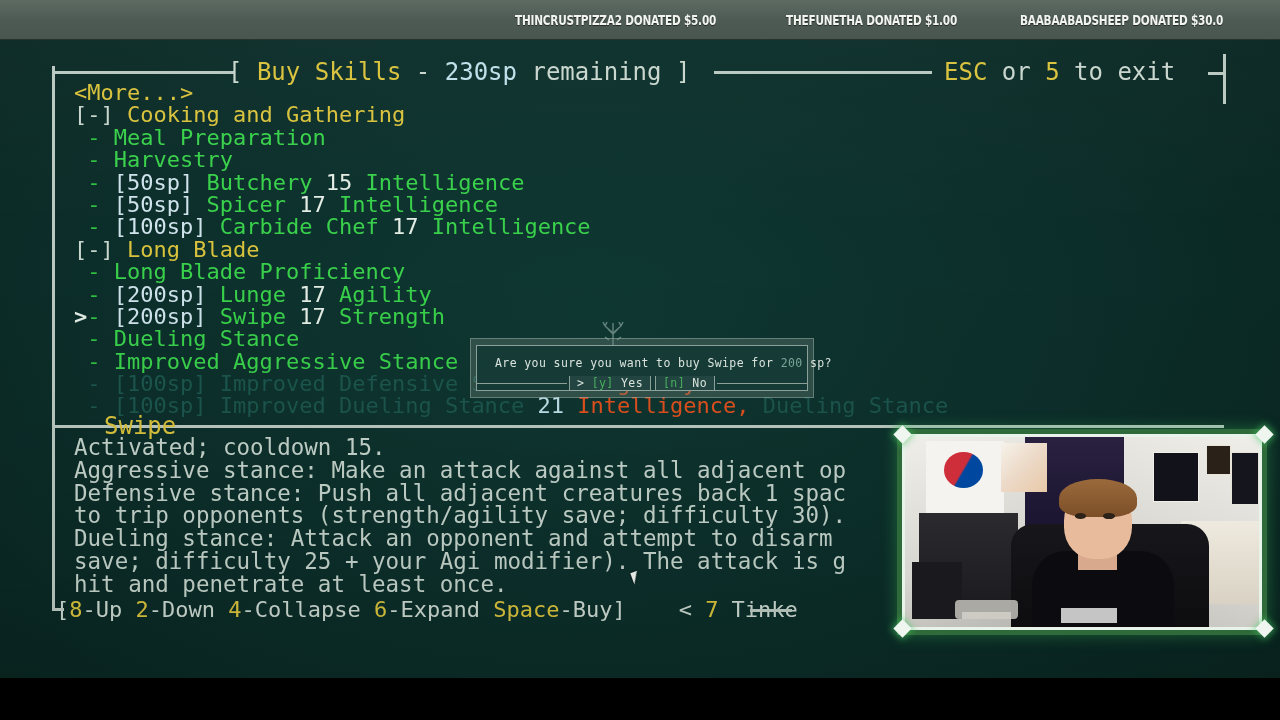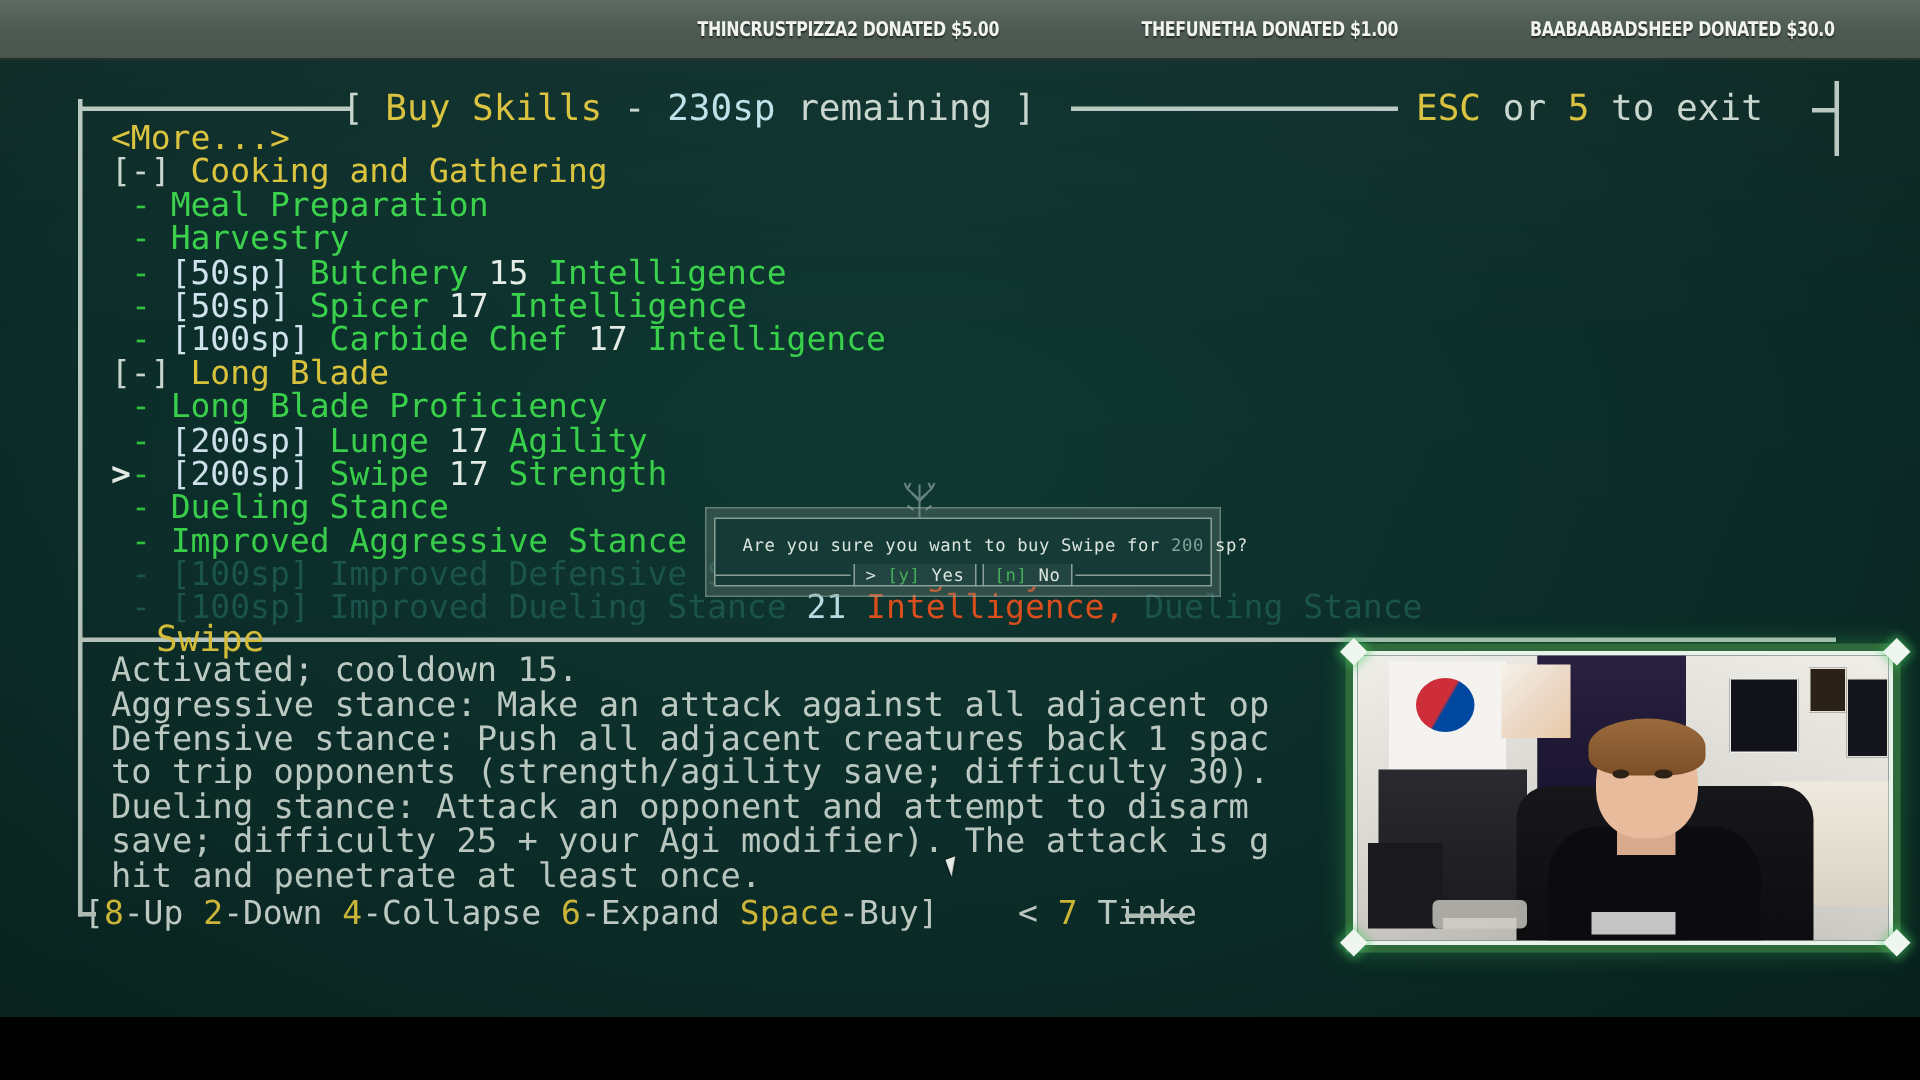--- a/index.html
+++ b/index.html
@@ -27,21 +27,21 @@
     background: linear-gradient(180deg, #5d6b63 0%, #4e5b54 50%, #49564f 100%);
     border-bottom: 1px solid #2a332e;
     overflow: hidden;
   }
   #ticker-inner {
     position: absolute;
     right: 0; top: 0;
     height: 40px;
     display: flex;
     align-items: center;
-    gap: 39px;
+    gap: 14px;
     padding-right: 0px;
     white-space: nowrap;
   }
   .ticker-item {
     font-family: "DejaVu Sans", "Liberation Sans", sans-serif;
     font-size: 13.5px;
     font-weight: 700;
     letter-spacing: -0.3px;
     color: #f2f4f0;
     text-shadow: 0 1px 1px rgba(0,0,0,0.55);

